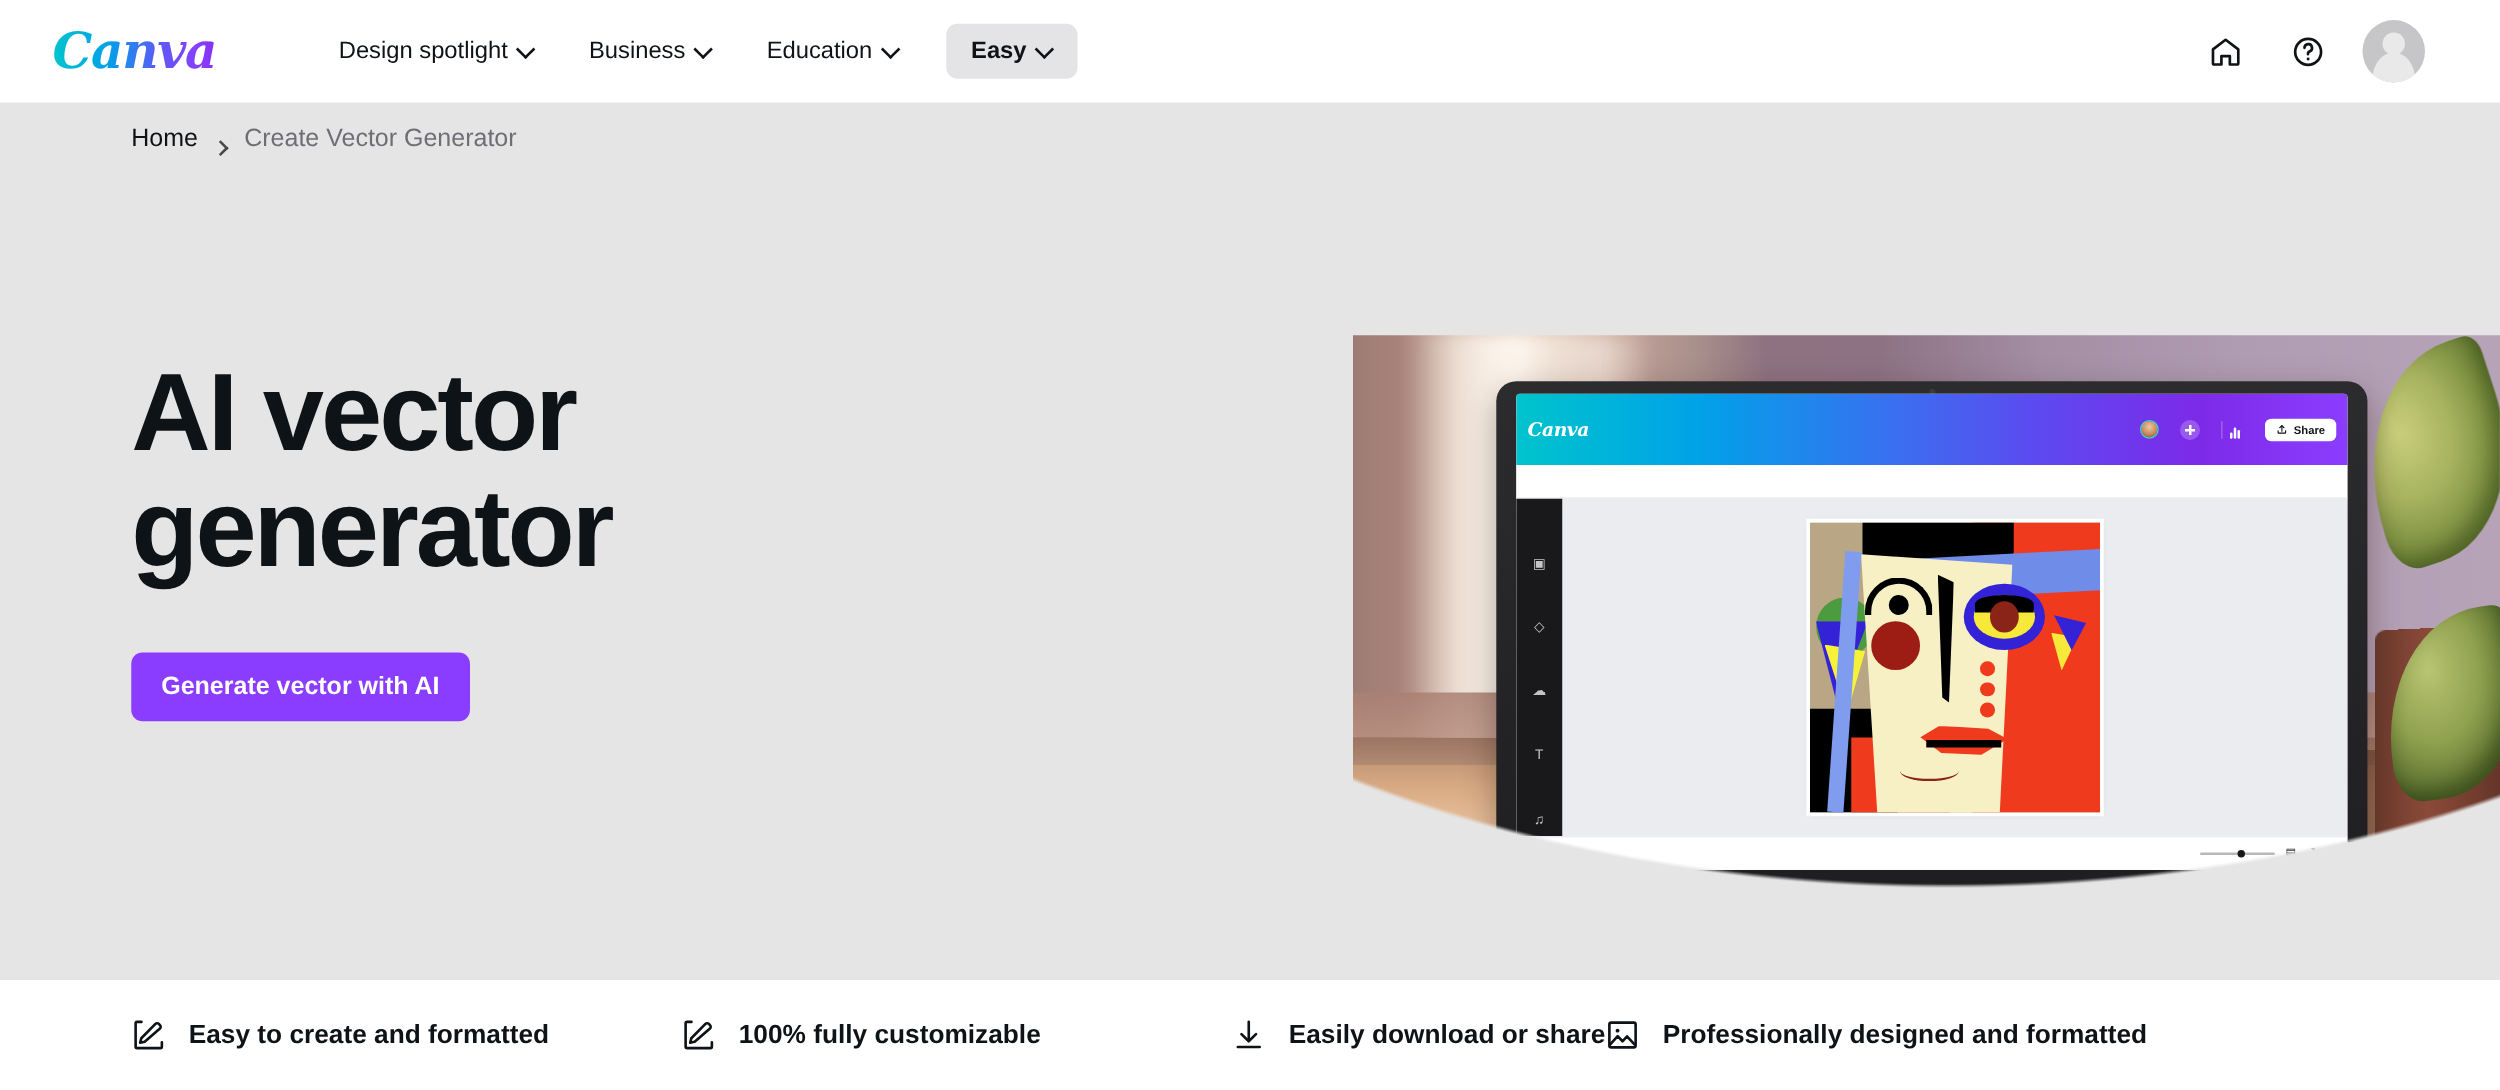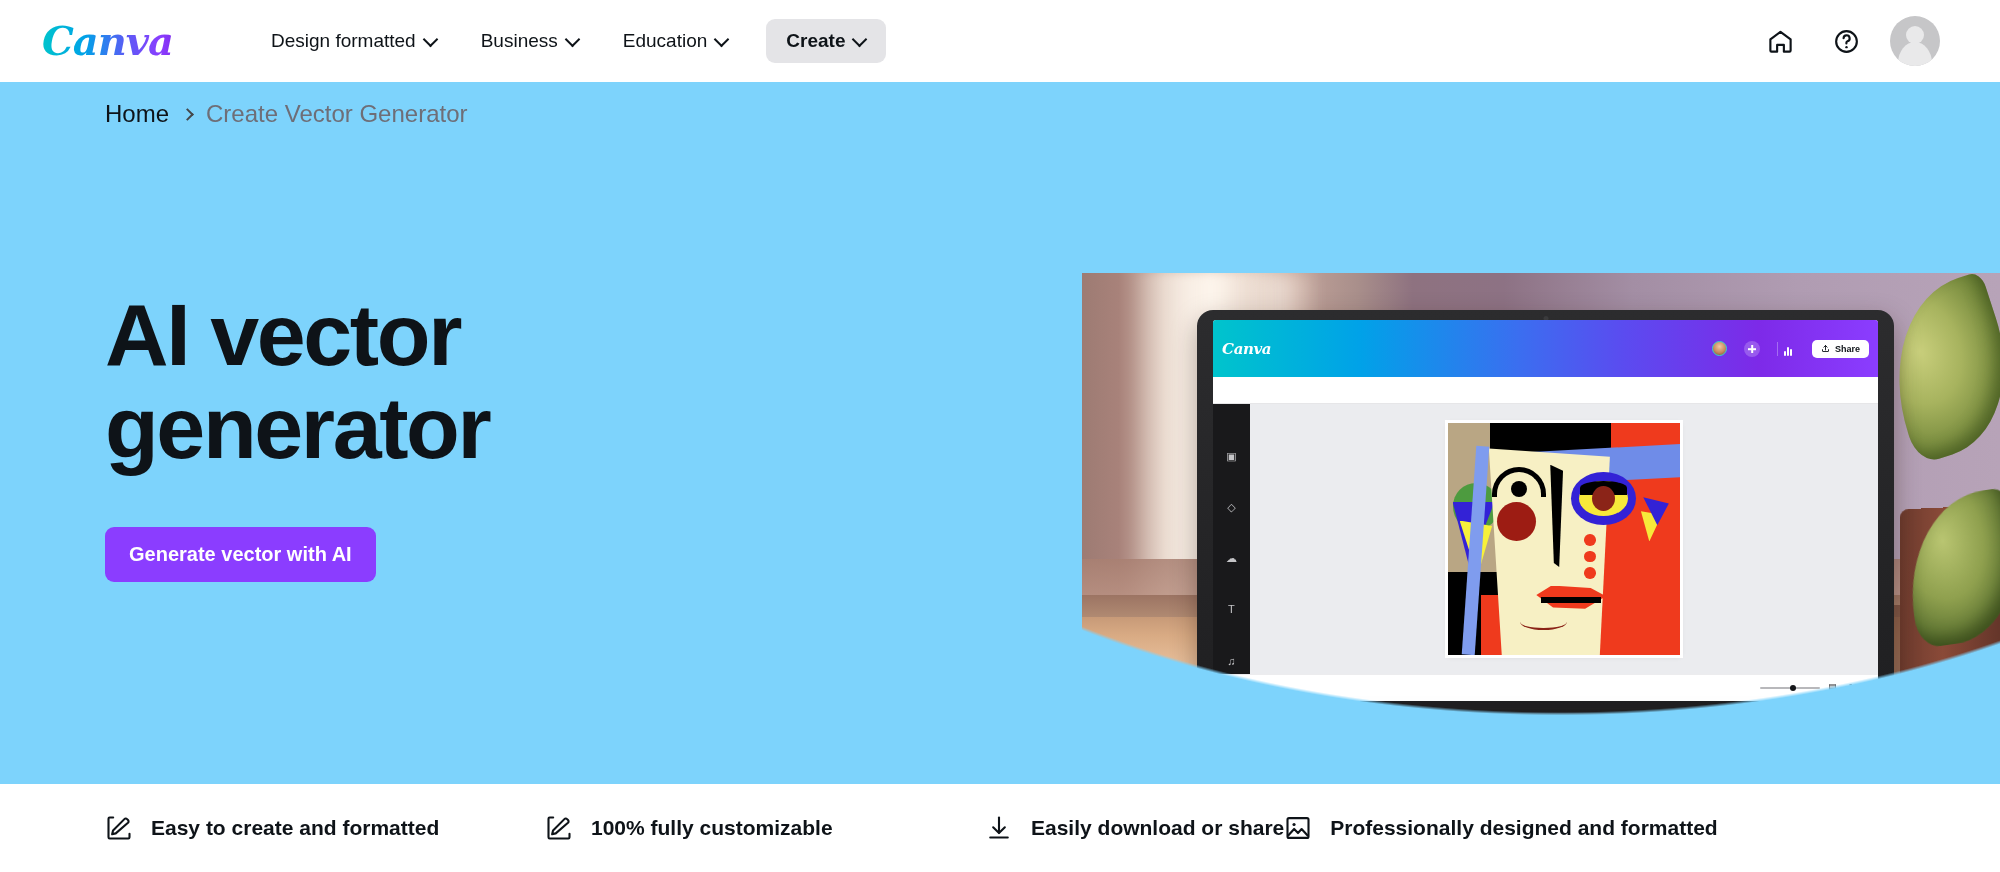--- a/index.html
+++ b/index.html
@@ -10,21 +10,21 @@
     overflow: hidden;
   }
 
   body {
     font-family: "Liberation Sans", sans-serif;
     background: #ffffff;
     color: #0E1318;
     -webkit-font-smoothing: antialiased;
   }
 
-  .page { position: relative; width: 2000px; height: 872px; background:#7dd3fc; }
+  .page { position: relative; width: 2000px; height: 872px; background:#e5e5e5; }
 
   
   .header {
     position: relative;
     height: 82px;
     display: flex;
     align-items: center;
     padding: 0 60px 0 42px;
     background: #fff;
     z-index: 40;
@@ -119,24 +119,24 @@
     left:50%; top:52%;
     width:34px; height:34px;
     background:#e9e9ea;
     border-radius:50% 50% 0 0 / 62% 62% 0 0;
     transform: translateX(-50%);
   }
 
   
   .breadcrumb {
     display: flex;
-    align-items: center;
+    align-items: flex-end;
     gap: 12px;
     padding: 18px 0 0 105px;
-    font-size: 24px;
+    font-size: 20px;
     position: relative;
     z-index: 30;
   }
   .crumb-home { color: #0E1318; cursor: pointer; }
   .crumb-sep {
     width: 9px; height: 9px;
     border-right: 2.1px solid #44474a;
     border-top: 2.1px solid #44474a;
     transform: rotate(45deg);
     display:inline-block;
@@ -599,33 +599,33 @@
 <body>
 
 <div class="page">
 
   <div class="header">
 
     <div class="logo">Canva</div>
 
     <nav class="nav">
       <div class="nav-item">
-        <span>Design formatted</span>
+        <span>Design spotlight</span>
         <span class="chev"></span>
       </div>
       <div class="nav-item">
         <span>Business</span>
         <span class="chev"></span>
       </div>
       <div class="nav-item">
         <span>Education</span>
         <span class="chev"></span>
       </div>
       <div class="nav-item active">
-        <span>Create</span>
+        <span>Easy</span>
         <span class="chev"></span>
       </div>
     </nav>
 
     <div class="header-right">
       <div class="icon-btn">
         <svg width="27" height="27" viewBox="0 0 24 24" fill="none" stroke="#0E1318" stroke-width="1.9" stroke-linecap="round" stroke-linejoin="round">
           <path d="M3 10.2 12 3.4l9 6.8V20a1 1 0 0 1-1 1h-5v-6H9v6H4a1 1 0 0 1-1-1z"></path>
         </svg>
       </div>

